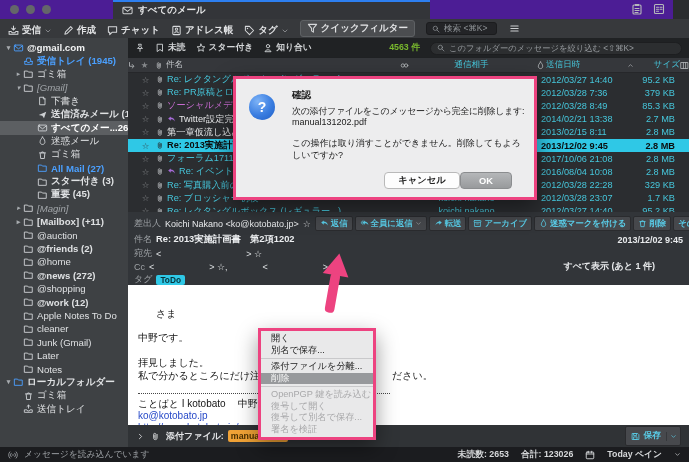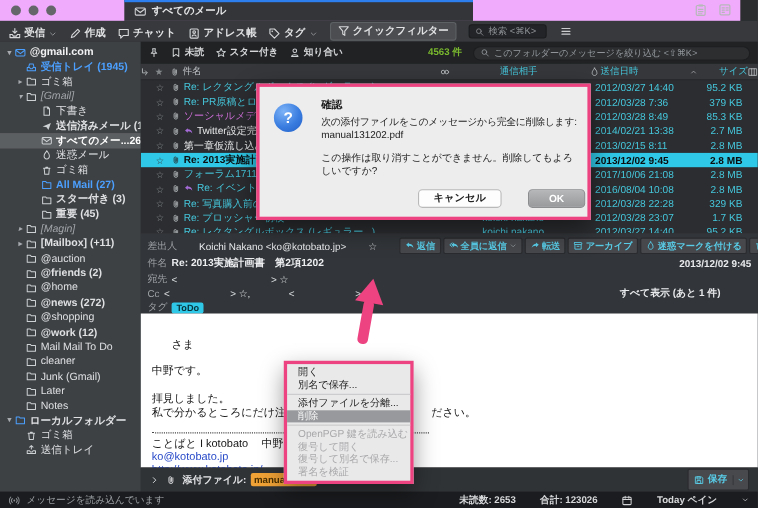--- a/index.html
+++ b/index.html
@@ -3,21 +3,21 @@
 <meta charset="utf-8">
 <style>
 :root{--pink:#ed4380;--cyan:#46c7dc;--selcyan:#2fc8e6;--magenta:#cf6ed8;--blue:#4ba0ff;--green:#79b82e;--orange:#f0a236;}
 *{margin:0;padding:0;box-sizing:border-box}
 html,body{background:#56585a}
 body{font-family:"Liberation Sans",sans-serif}
 .window{position:relative;width:689px;height:462px;background:#2b2d2f;overflow:hidden}
 .ic{display:inline-flex;flex:none}
 .ic svg{width:100%;height:100%}
 
-.tabbar{position:absolute;left:0;top:0;right:16px;height:19px;background:#f0abfc}
+.tabbar{position:absolute;left:0;top:0;right:16px;height:19px;background:#4c1d95}
 .lights{position:absolute;left:10px;top:5px;display:flex;gap:7px}
 .light{width:9px;height:9px;border-radius:50%;background:#64666a}
 .tab{position:absolute;left:113px;top:0;width:317px;height:19px;background:#333539;border-top:2px solid #2d7ff0;display:flex;align-items:center;gap:5px;padding:0 9px;color:#e6e7e8;font-size:9.5px;font-weight:700}
 .tab .ic{width:11px;height:11px;color:#cfd1d3}
 .tabicons{position:absolute;right:8px;top:3px;display:flex;gap:10px}
 .tabicons .ic{width:12px;height:12px;color:#b6b8ba}
 
 .toolbar{position:absolute;left:0;top:19px;right:0;height:19px;background:#37393c;display:flex;align-items:center;padding:0 8px;gap:11px;color:#e2e3e5;font-size:9.5px;font-weight:700}
 .tbgroup{display:flex;align-items:flex-end;gap:11px}
 .tbtn{display:flex;align-items:center;gap:3px;white-space:nowrap}
@@ -75,21 +75,21 @@
 .lrow.cyan .c-subj{color:var(--cyan)}
 .lrow.magenta .c-subj{color:var(--magenta)}
 .lrow.white .c-subj{color:#e8e9ea}
 .lrow.selected{background:var(--selcyan)}
 .lrow.selected .c-subj,.lrow.selected .c-corr,.lrow.selected .c-date,.lrow.selected .c-size{color:#0b0d0e;font-weight:700}
 .lrow.selected .c-star{color:#35464b}
 .lrow.selected .c-clip .ic{color:#28373c}
 
 .msgheader{position:absolute;left:128px;top:212px;right:0;height:73px;background:#323539;padding:3px 6px 0;color:#c9ccd0;font-size:9px}
 .hrow{display:flex;align-items:center}
-.hrowA{height:17px;gap:20px}
+.hrowA{height:17px;gap:4px}
 .hlbl{color:#9da1a5;flex:none}
 .hval{color:#e8eaec;white-space:nowrap}
 .hstar{color:#cfd2d5;font-size:9px}
 .hbtns{margin-left:auto;display:flex;gap:2px}
 .hbtn{display:flex;align-items:center;gap:2px;background:#46484c;border:1px solid #2a2b2e;border-radius:2px;padding:1px 4px;color:#59cde8;font-size:8.4px;font-weight:700;white-space:nowrap}
 .hbtn .ic{width:9px;height:9px}
 .hbtn .chev{width:7px;height:7px;color:#9ea2a6}
 .hrowB{height:15px;gap:4px}
 .hsubj{color:#eceef0;font-weight:700;font-size:9.3px;white-space:nowrap}
 .hdate{margin-left:auto;color:#e8eaec;font-weight:700}
@@ -113,33 +113,33 @@
 .attachbar .clipic{width:9px;height:11px;color:#d8dadc;margin:0 2px}
 .achip{background:var(--orange);color:#4a3000;border-radius:2px;padding:0 3px;max-width:60px;overflow:hidden;white-space:nowrap;line-height:12px;font-size:8.8px}
 .savebtn{margin-left:auto;display:flex;align-items:center;background:#47494d;border:1px solid #2a2b2e;border-radius:2px;color:#59cde8;font-size:8.8px}
 .savebtn .seg1{display:flex;align-items:center;gap:3px;padding:3px 5px}
 .savebtn .seg2{border-left:1px solid #36383b;padding:1px 3px;display:flex}
 .savebtn .ic{width:9px;height:9px}
 .savebtn .chev{width:7px;height:7px}
 
 .statusbar{position:absolute;left:0;top:447px;right:0;height:15px;background:#1b1c1f;display:flex;align-items:center;gap:6px;padding:0 8px;color:#9da1a5;font-size:8.8px}
 .statusbar .antic{width:10px;height:10px;color:#8f9397}
-.sbright{margin-left:auto;display:flex;align-items:center;gap:22px;color:#d6d8da;font-weight:700}
+.sbright{margin-left:auto;display:flex;align-items:center;gap:12px;color:#d6d8da;font-weight:700}
 .sbright .ic{width:10px;height:10px;color:#d2d4d6}
 .sbright .chev{width:7px;height:7px}
 
 .arrowsvg{position:absolute;left:312px;top:252px;z-index:40}
 
 .dialog{position:absolute;left:233px;top:76px;width:304px;height:124px;background:#ededee;border:3px solid var(--pink);z-index:60;box-shadow:0 8px 22px rgba(0,0,0,.45);font-size:9px;color:#1c1c1c}
 .qicon{position:absolute;left:13px;top:15px;width:26px;height:26px;border-radius:50%;background:radial-gradient(circle at 34% 28%,#7db3f7,#3a7de0 55%,#1f5ec6);color:#fff;font-weight:700;font-size:14px;display:flex;align-items:center;justify-content:center}
 .dtitle{position:absolute;left:56px;top:10px;font-weight:700;font-size:9.6px}
 .dline1{position:absolute;left:56px;top:26px;width:240px;letter-spacing:-.3px;white-space:nowrap}
 .dfile{position:absolute;left:56px;top:38px}
 .dwarn{position:absolute;left:56px;top:58px;width:234px;line-height:1.35}
-.dbtns{position:absolute;right:2px;bottom:8px;display:flex;gap:24px}
+.dbtns{position:absolute;right:22px;bottom:8px;display:flex;gap:0}
 .dbtn{height:17px;border-radius:4px;font-size:9.3px;font-weight:700;display:flex;align-items:center;justify-content:center}
 .dbtn.cancel{width:76px;background:#fdfdfd;border:1px solid #b9b9b9;color:#222}
 .dbtn.ok{width:52px;background:linear-gradient(#b5b7b9,#989a9c);border:1px solid #8b8d8f;color:#fff}
 
 .ctxmenu{position:absolute;left:258px;top:328px;width:118px;background:#e9e9ea;border:3px solid var(--pink);z-index:60;box-shadow:0 8px 20px rgba(0,0,0,.4);padding:2px 0;font-size:9.2px;color:#1d1d1d}
 .mi{padding:0 10px;line-height:11.5px;white-space:nowrap}
 .mi.hl{background:#97999c;color:#fbfbfb}
 .mi.dis{color:#a8a8aa}
 .mi.sep{height:1px;background:#c9c9cb;margin:2px 0;padding:0;line-height:1px}
 </style>
@@ -475,21 +475,21 @@
         <span>@work (12)</span>
       </div>
 
       <div class="srow ind1">
         <span class="caret"></span>
         <span class="ic sic">
           <svg viewBox="0 0 12 12" fill="none" stroke="currentColor" stroke-width="1.1" stroke-linecap="round" stroke-linejoin="round">
             <path d="M1.5 2.5h3.4l1 1.2h4.6V10H1.5z"></path>
           </svg>
         </span>
-        <span>Mail Mail To Do</span>
+        <span>Apple Notes To Do</span>
       </div>
 
       <div class="srow ind1">
         <span class="caret"></span>
         <span class="ic sic">
           <svg viewBox="0 0 12 12" fill="none" stroke="currentColor" stroke-width="1.1" stroke-linecap="round" stroke-linejoin="round">
             <path d="M1.5 2.5h3.4l1 1.2h4.6V10H1.5z"></path>
           </svg>
         </span>
         <span>cleaner</span>

